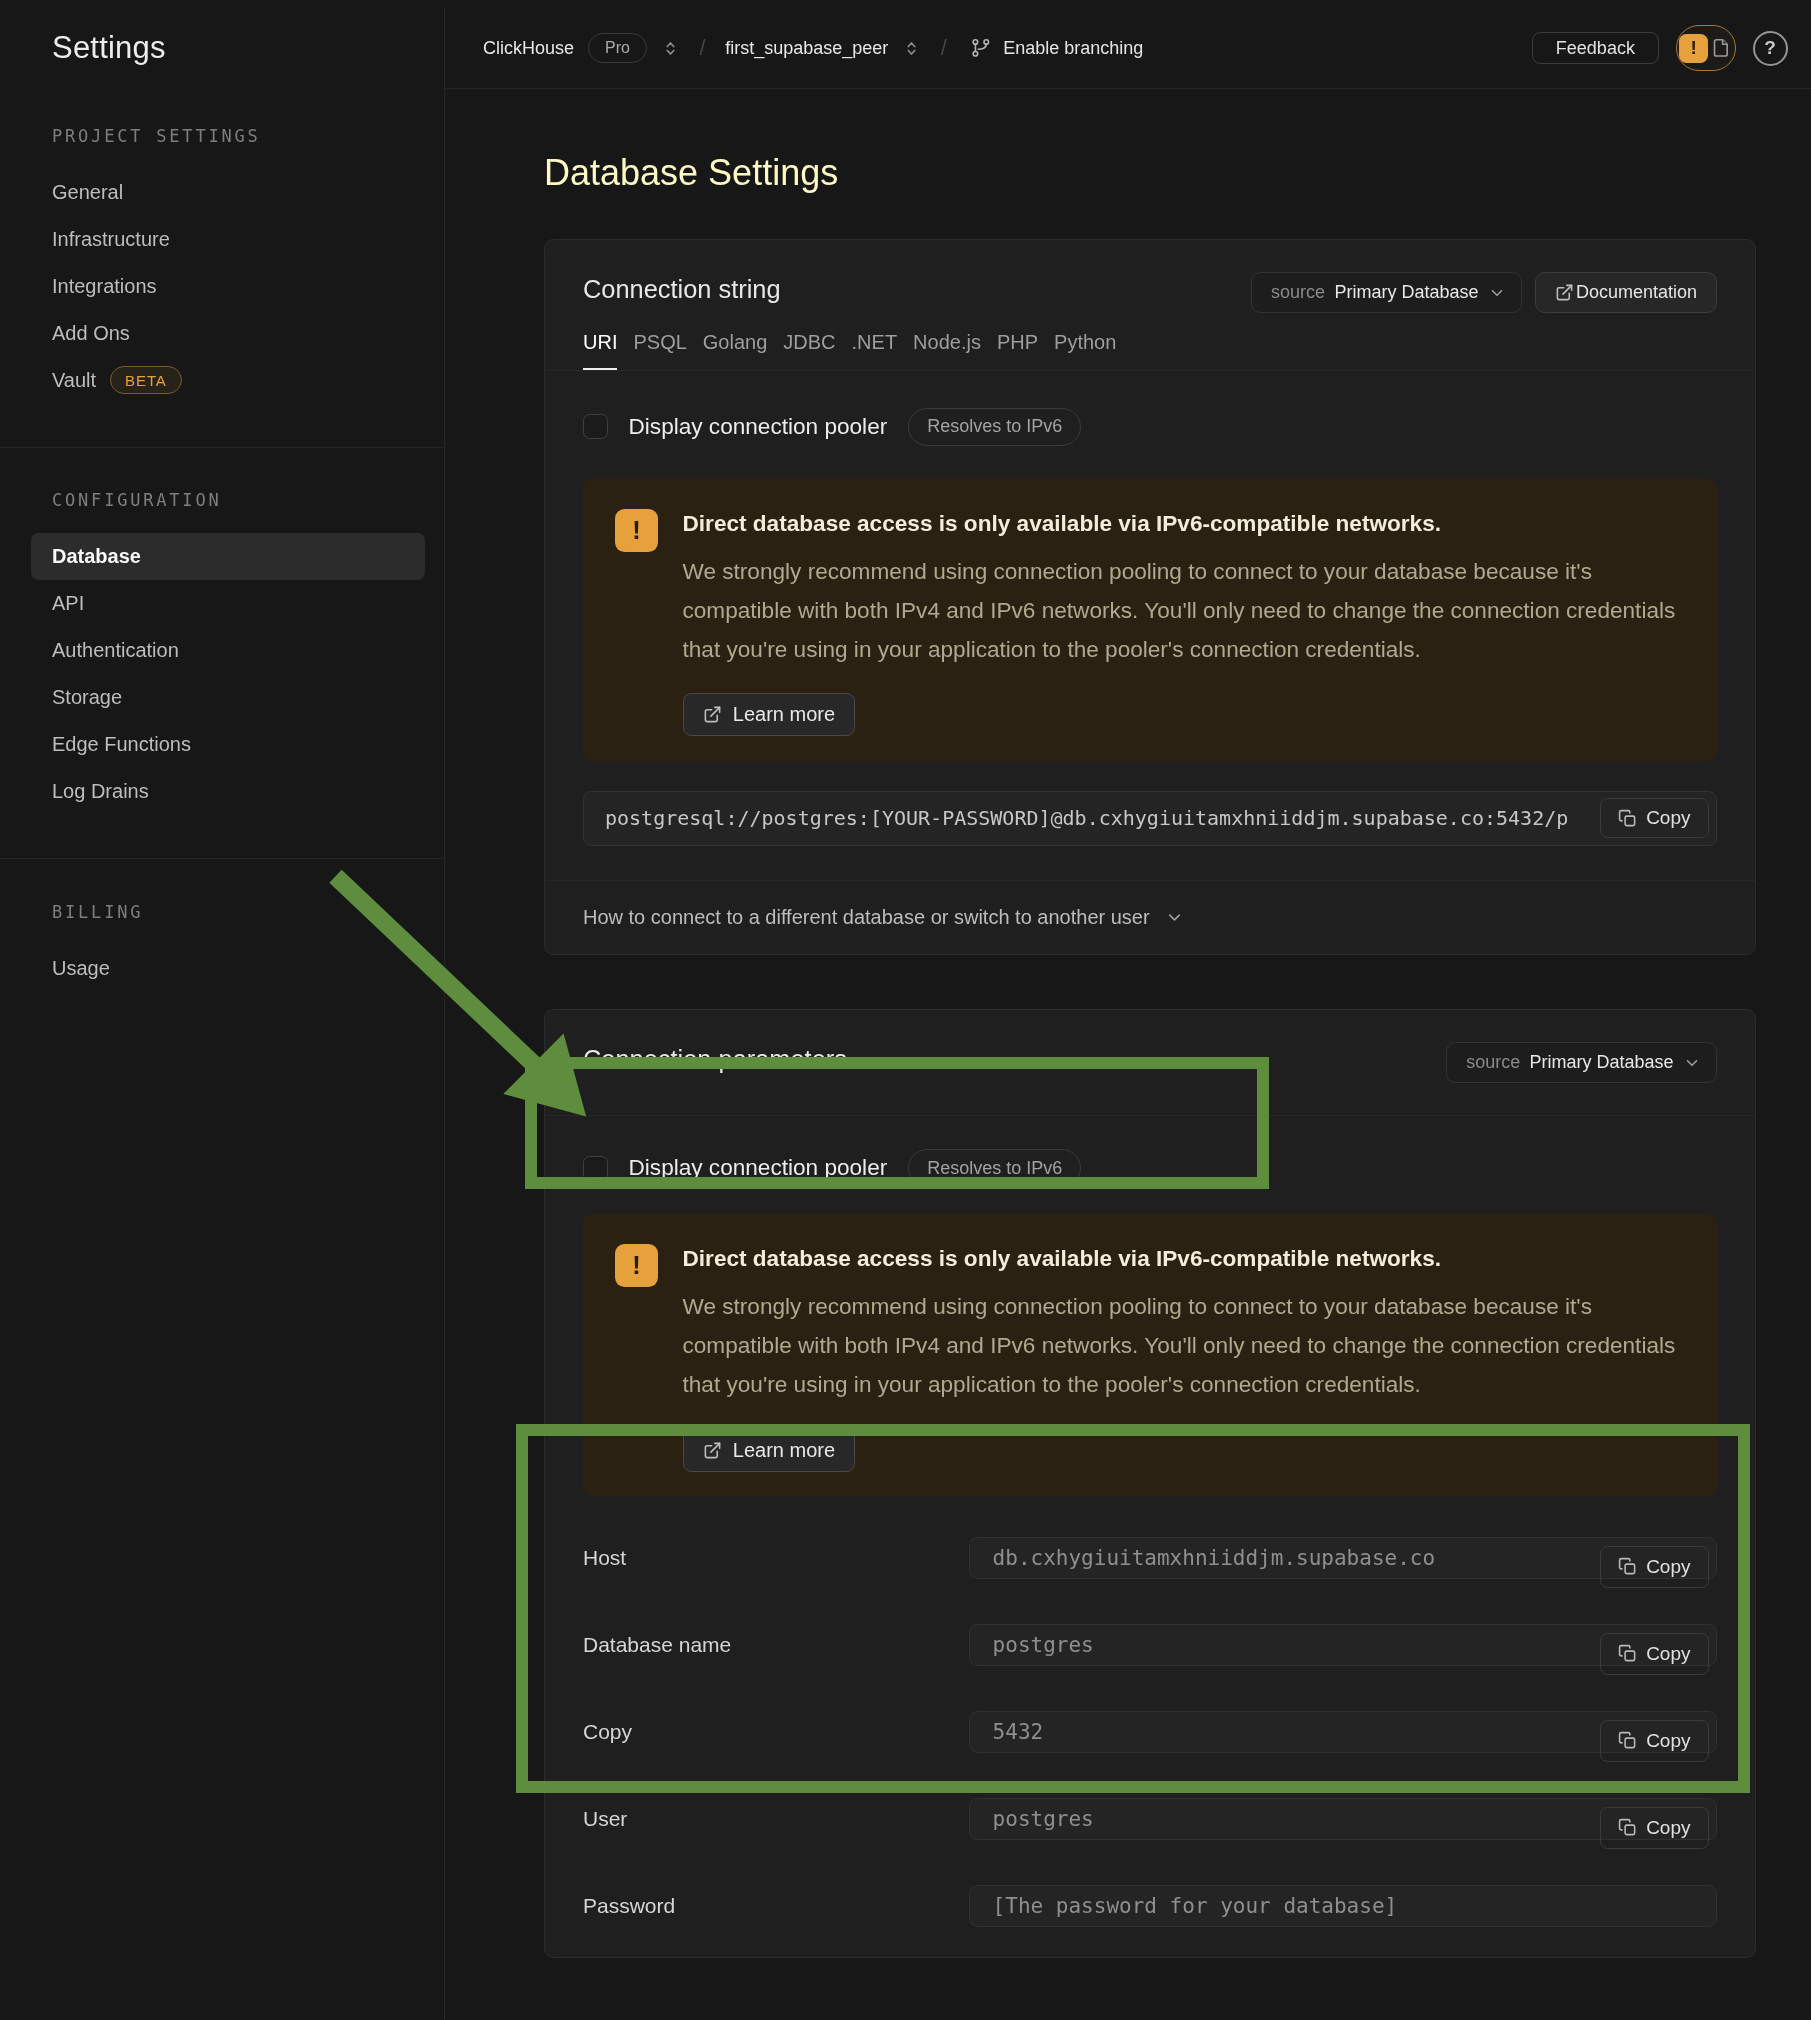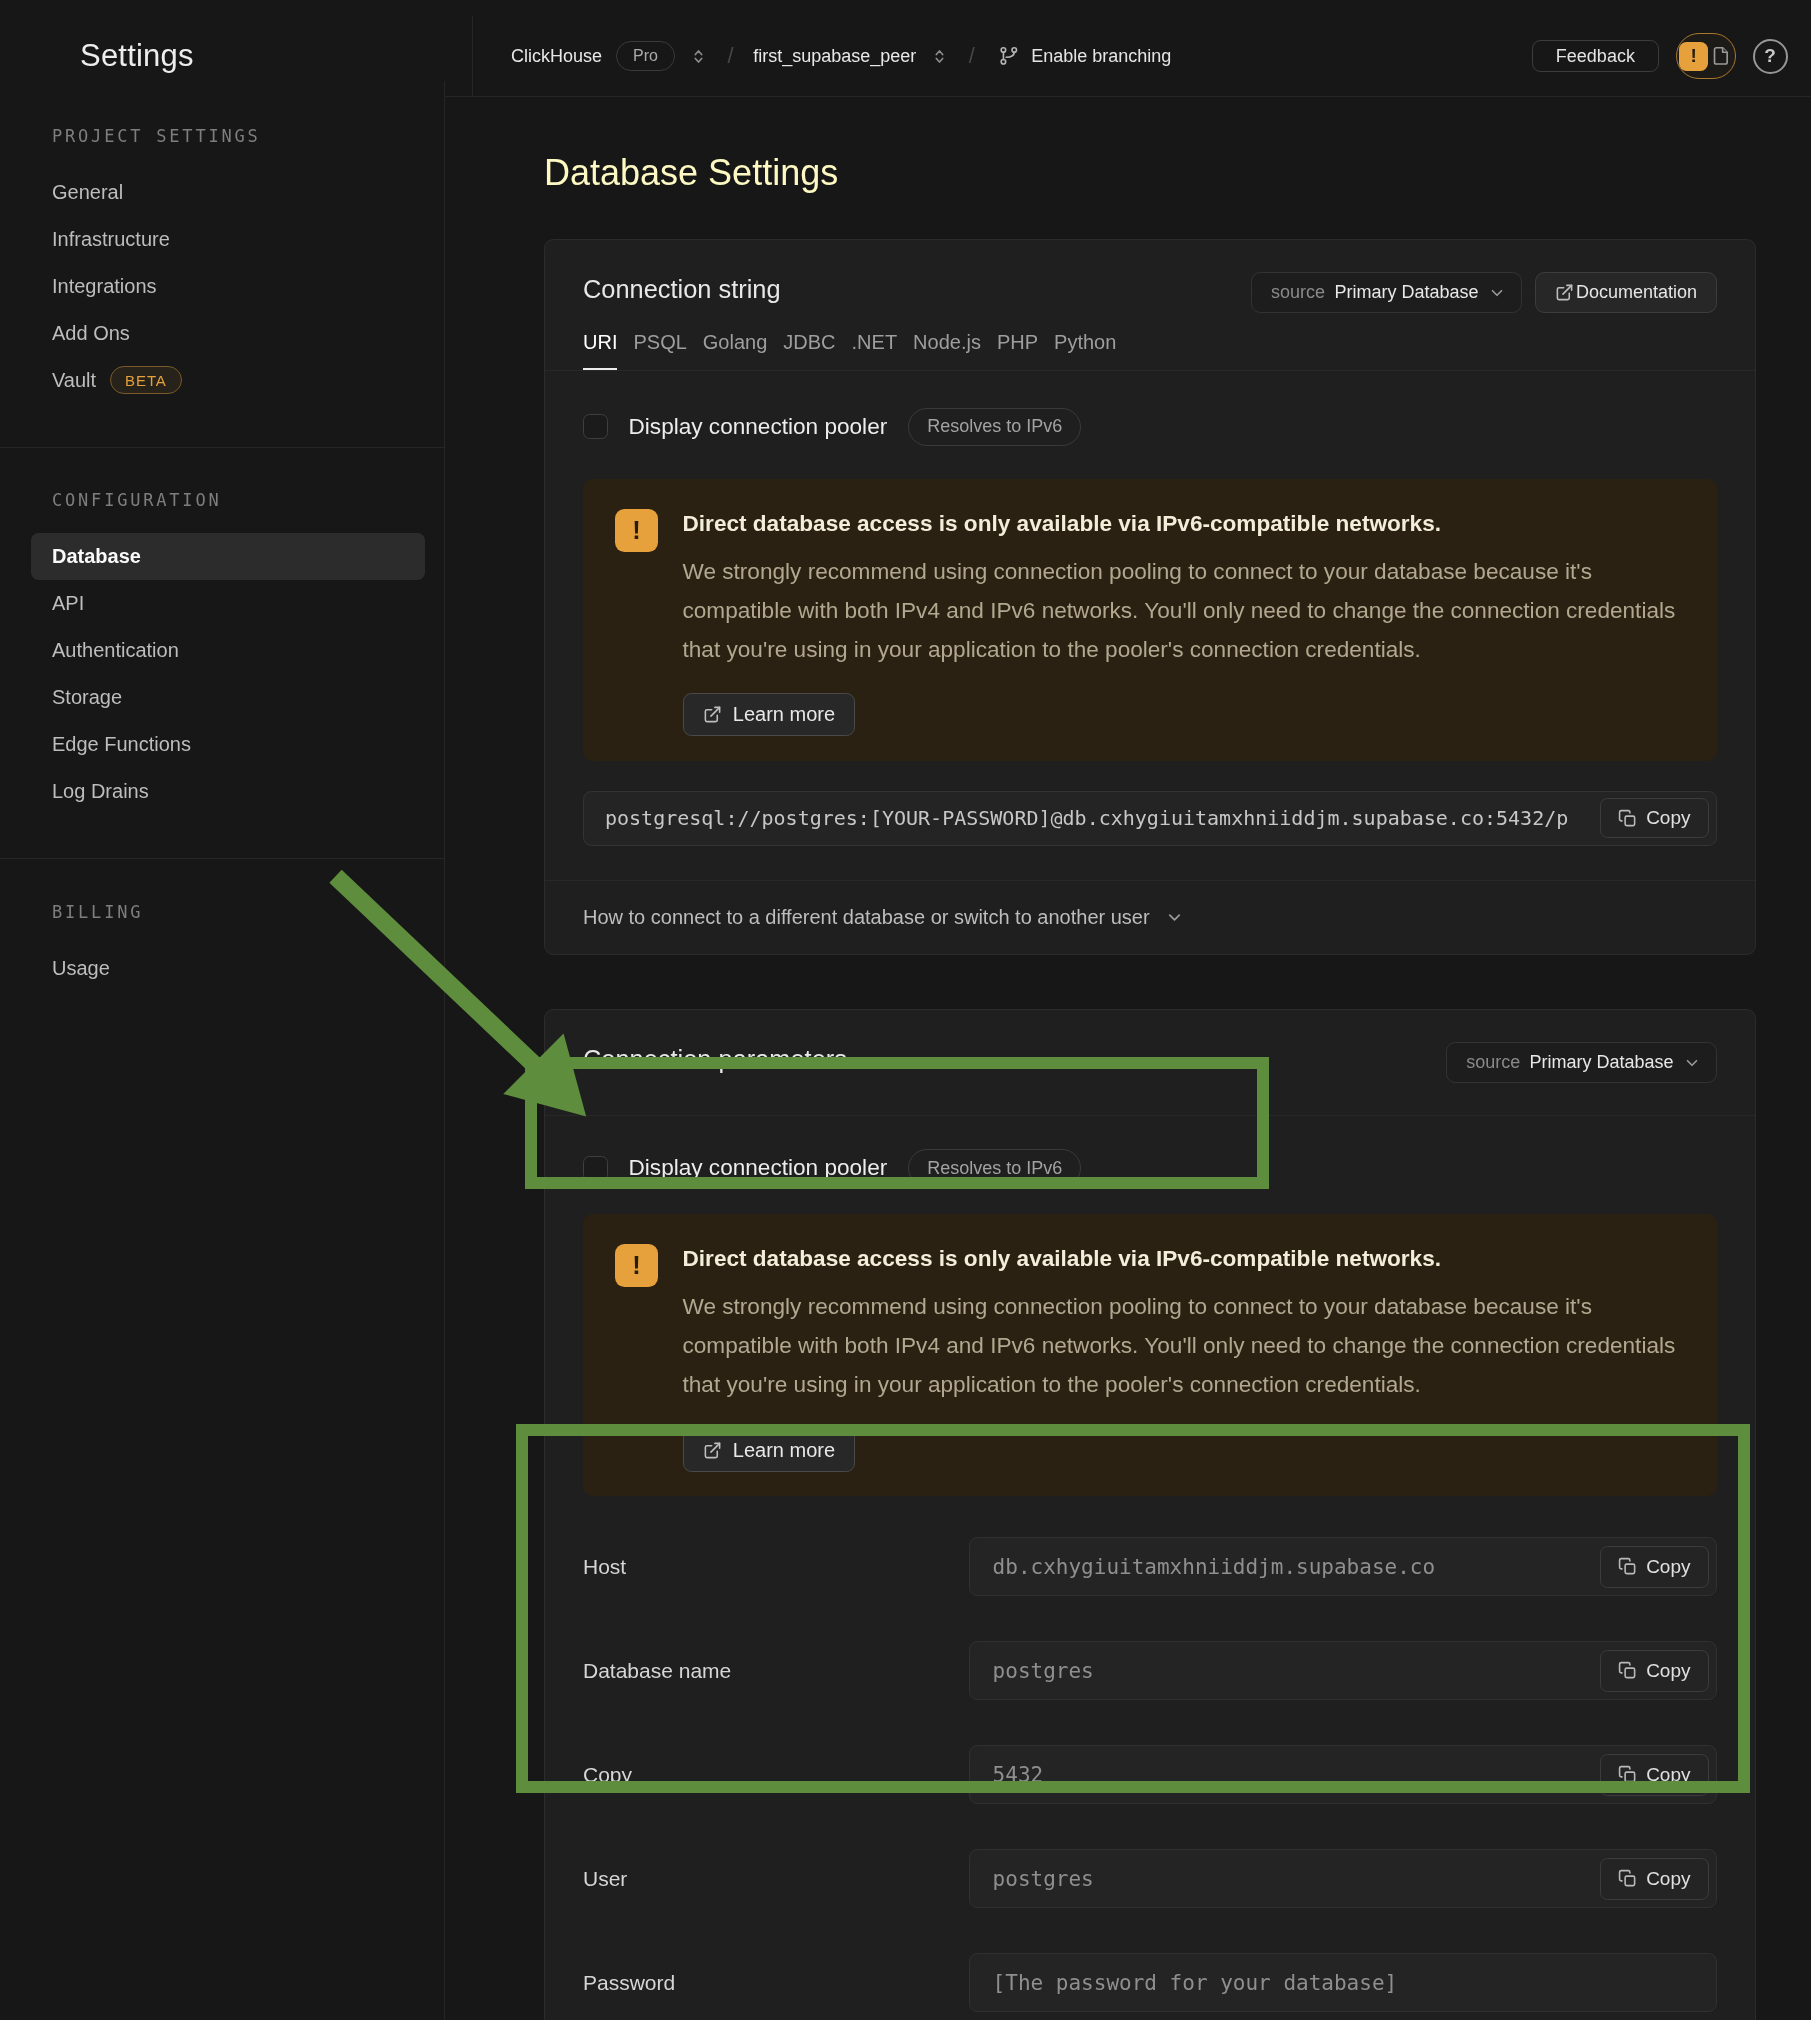--- a/index.html
+++ b/index.html
@@ -5,21 +5,21 @@
   * { margin:0; padding:0; box-sizing:border-box; }
   html,body { width:1812px; height:2021px; }
   body {
     background:#171717;
     font-family:"Liberation Sans", sans-serif;
     color:#e5e5e5;
     position:relative;
     overflow:hidden;
   }
   
-  .topbar { position:absolute; top:16px; left:0; width:1812px; height:81px; display:flex; border-bottom:0.9px solid #262626; background:#171717; z-index:2;padding-left:28px; }
+  .topbar { position:absolute; top:8px; left:0; width:1812px; height:81px; display:flex; border-bottom:0.9px solid #262626; background:#171717; z-index:2; }
   .topbar-left { width:445px; border-right:0.9px solid #262626; display:flex; align-items:center; padding-left:52px; }
   .app-title { font-size:31px; font-weight:500; color:#ededed; letter-spacing:0.2px; }
   .topbar-main { flex:1; display:flex; align-items:center; justify-content:space-between; padding:0 24.5px 0 38px; }
   .breadcrumb { display:flex; align-items:center; gap:14px; font-size:18px; }
   .crumb-org { color:#e8e8e8; }
   .pill { border:0.9px solid #3a3a3a; border-radius:941px; padding:4.7px 16px; font-size:16px; color:#ababab; }
   .slash { color:#474747; font-size:21.7px; font-weight:300; padding:0 5.6px; }
   .crumb-project { color:#e8e8e8; }
   .branch-wrap { display:flex; align-items:center; gap:11.3px; margin-left:3.8px; }
   .topbar-actions { display:flex; align-items:center; gap:17px; }
@@ -67,21 +67,21 @@
   .learn-btn { margin-top:24.5px; height:43px; border:0.9px solid #4a4a4a; background:#282828; border-radius:8.5px; display:inline-flex; align-items:center; gap:11.3px; padding:0 19px; font-size:20px; color:#e8e8e8; cursor:pointer; font-family:inherit; }
   .code-row { margin-top:30px; height:55px; background:#242424; border:0.9px solid #343434; border-radius:8.5px; display:flex; align-items:center; padding:0 7.5px 0 21px; overflow:hidden; }
   .code-text { flex:1; font-family:"DejaVu Sans Mono", monospace; font-size:20px; color:#c7c7c7; white-space:nowrap; overflow:hidden; }
   .copy-btn { height:40px; border:0.9px solid #3c3c3c; background:transparent; border-radius:7.5px; display:flex; align-items:center; gap:9.4px; padding:0 17px; font-size:19px; color:#e0e0e0; cursor:pointer; flex:none; font-family:inherit; }
   .card-footer { border-top:0.9px solid #282828; padding:25.4px 38px; display:flex; align-items:center; gap:15px; font-size:20px; color:#bdbdbd; cursor:pointer; }
   
   .fields { padding:41px 38px 30px; }
   .field-row { display:flex; align-items:center; margin-bottom:45px; }
   .field-row:last-child { margin-bottom:0; }
   .field-label { width:386px; font-size:21px; color:#d6d6d6; flex:none; }
-  .field-input { position:relative; flex:1; height:59px; background:#242424; border:0.9px solid #313131; border-radius:8.5px; display:flex; align-items:center; padding:0 127px 0 22.6px; }
+  .field-input { position:relative; flex:1; height:42px; background:#242424; border:0.9px solid #313131; border-radius:8.5px; display:flex; align-items:center; padding:0 127px 0 22.6px; }
   .field-value { font-family:"DejaVu Sans Mono", monospace; font-size:21px; color:#8f8f8f; white-space:nowrap; overflow:hidden; }
   .field-input .copy-btn { position:absolute; right:7.5px; top:7.5px; height:42px; }
   
   .anno { position:absolute; border:12.2px solid #5d8d3d; z-index:10; pointer-events:none; }
   .anno-box1 { left:525px; top:1057px; width:744px; height:132px; }
   .anno-box2 { left:516px; top:1424px; width:1234px; height:369px; }
   .anno-arrow { position:absolute; left:311px; top:847px; z-index:11; pointer-events:none; }
   svg.icon { flex:none; }
 </style>
 </head>

